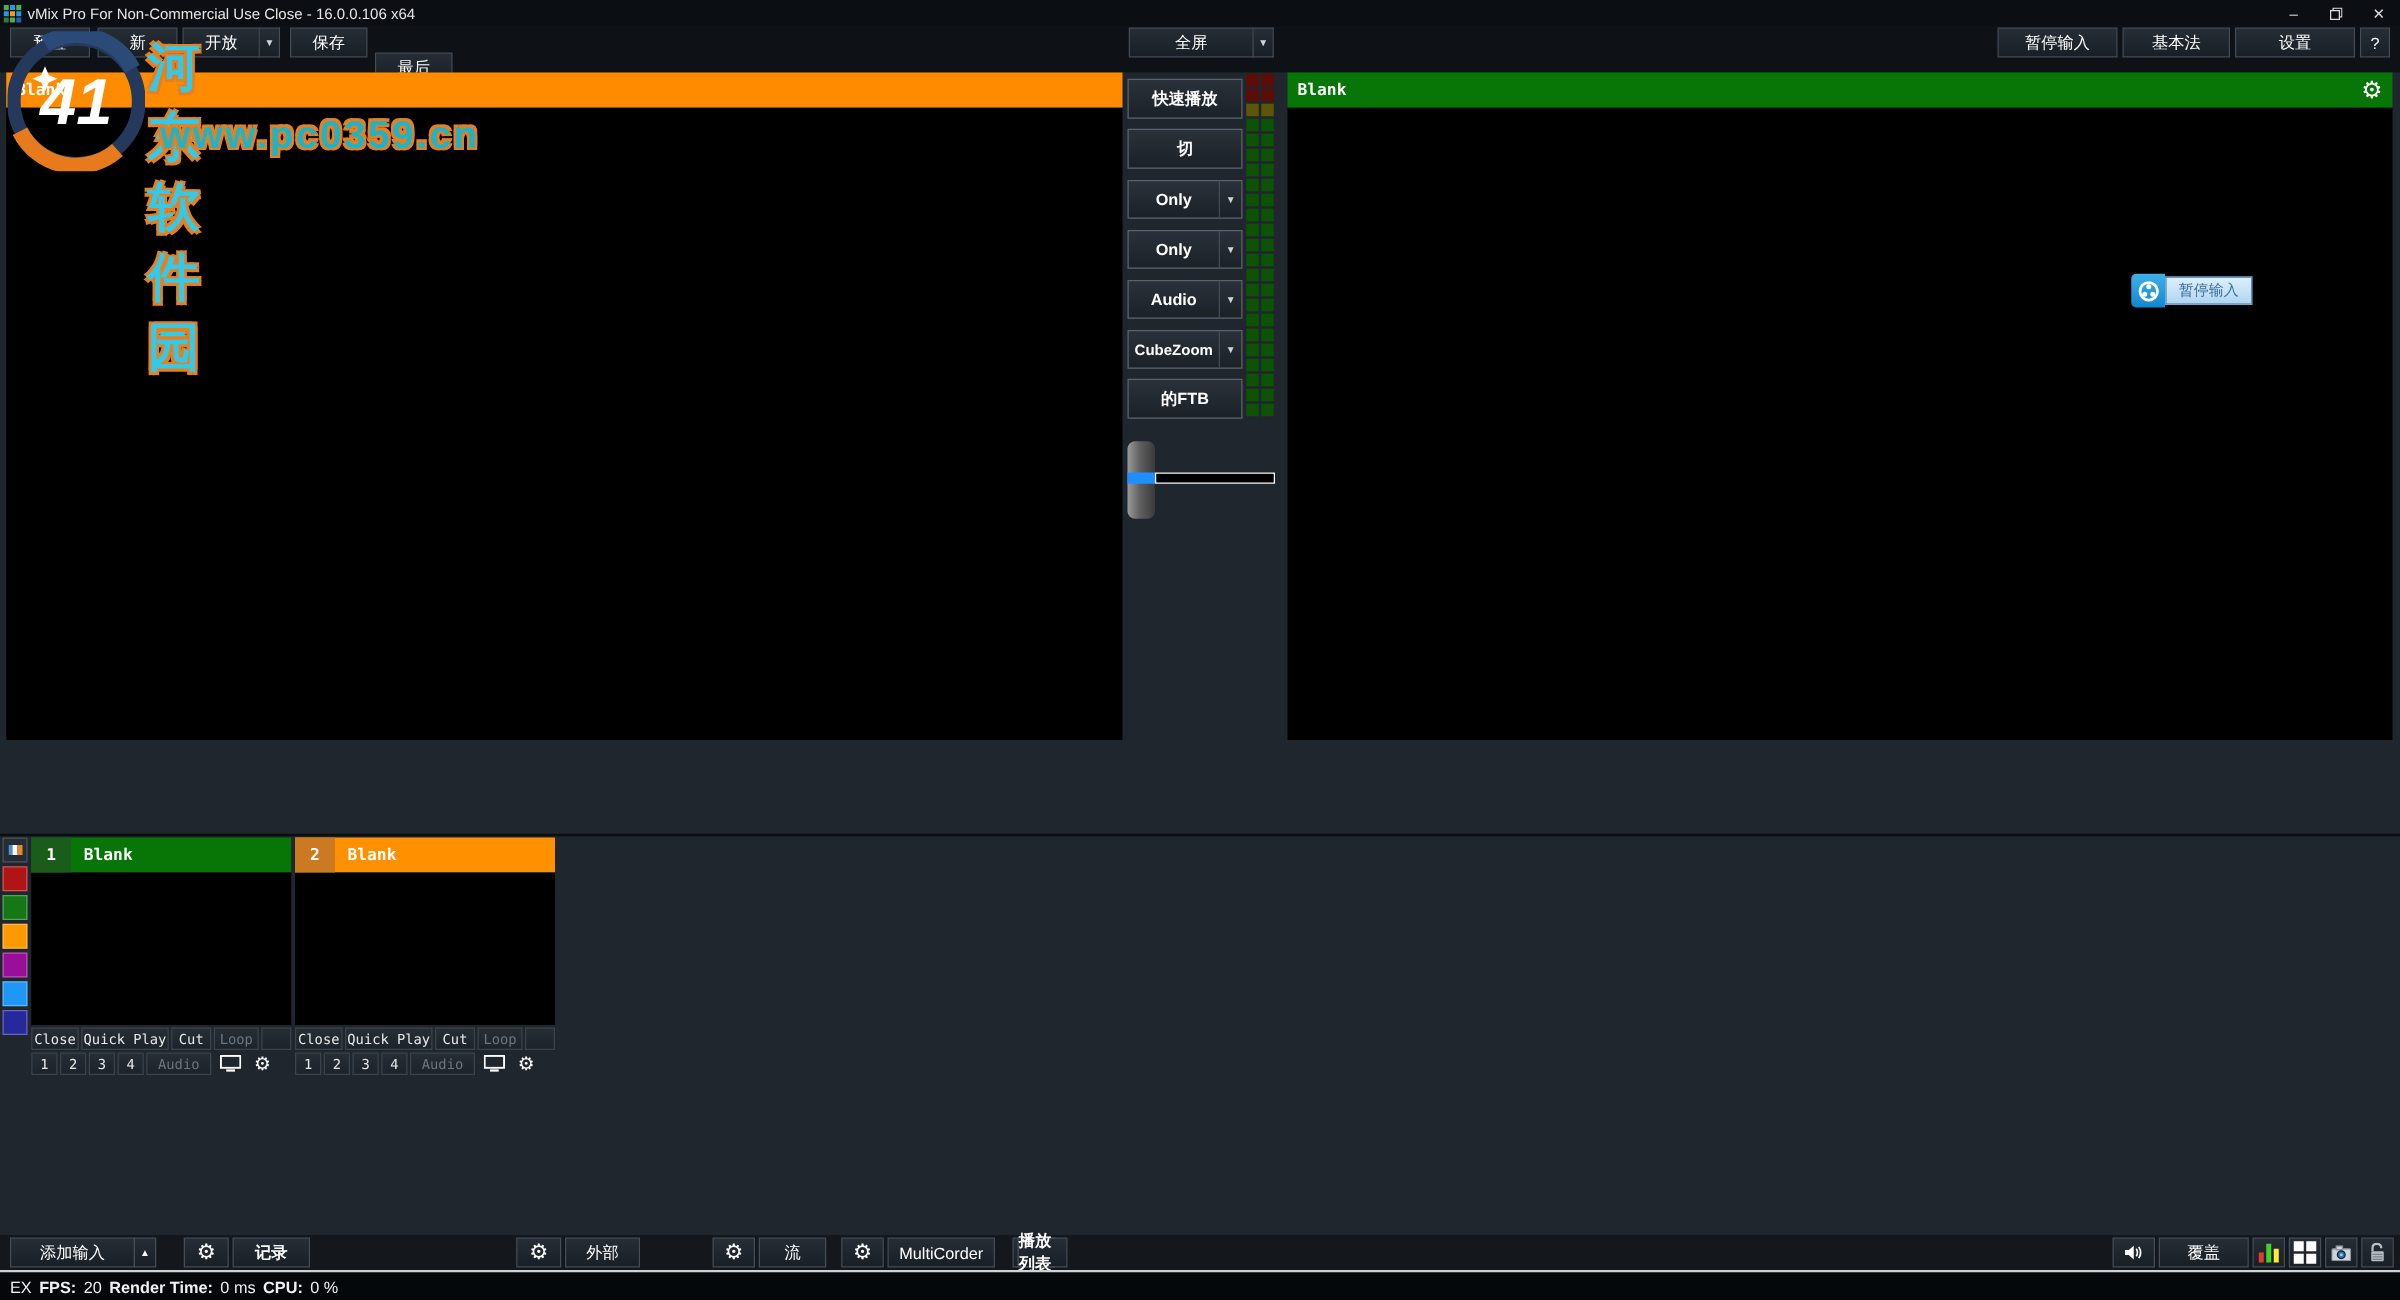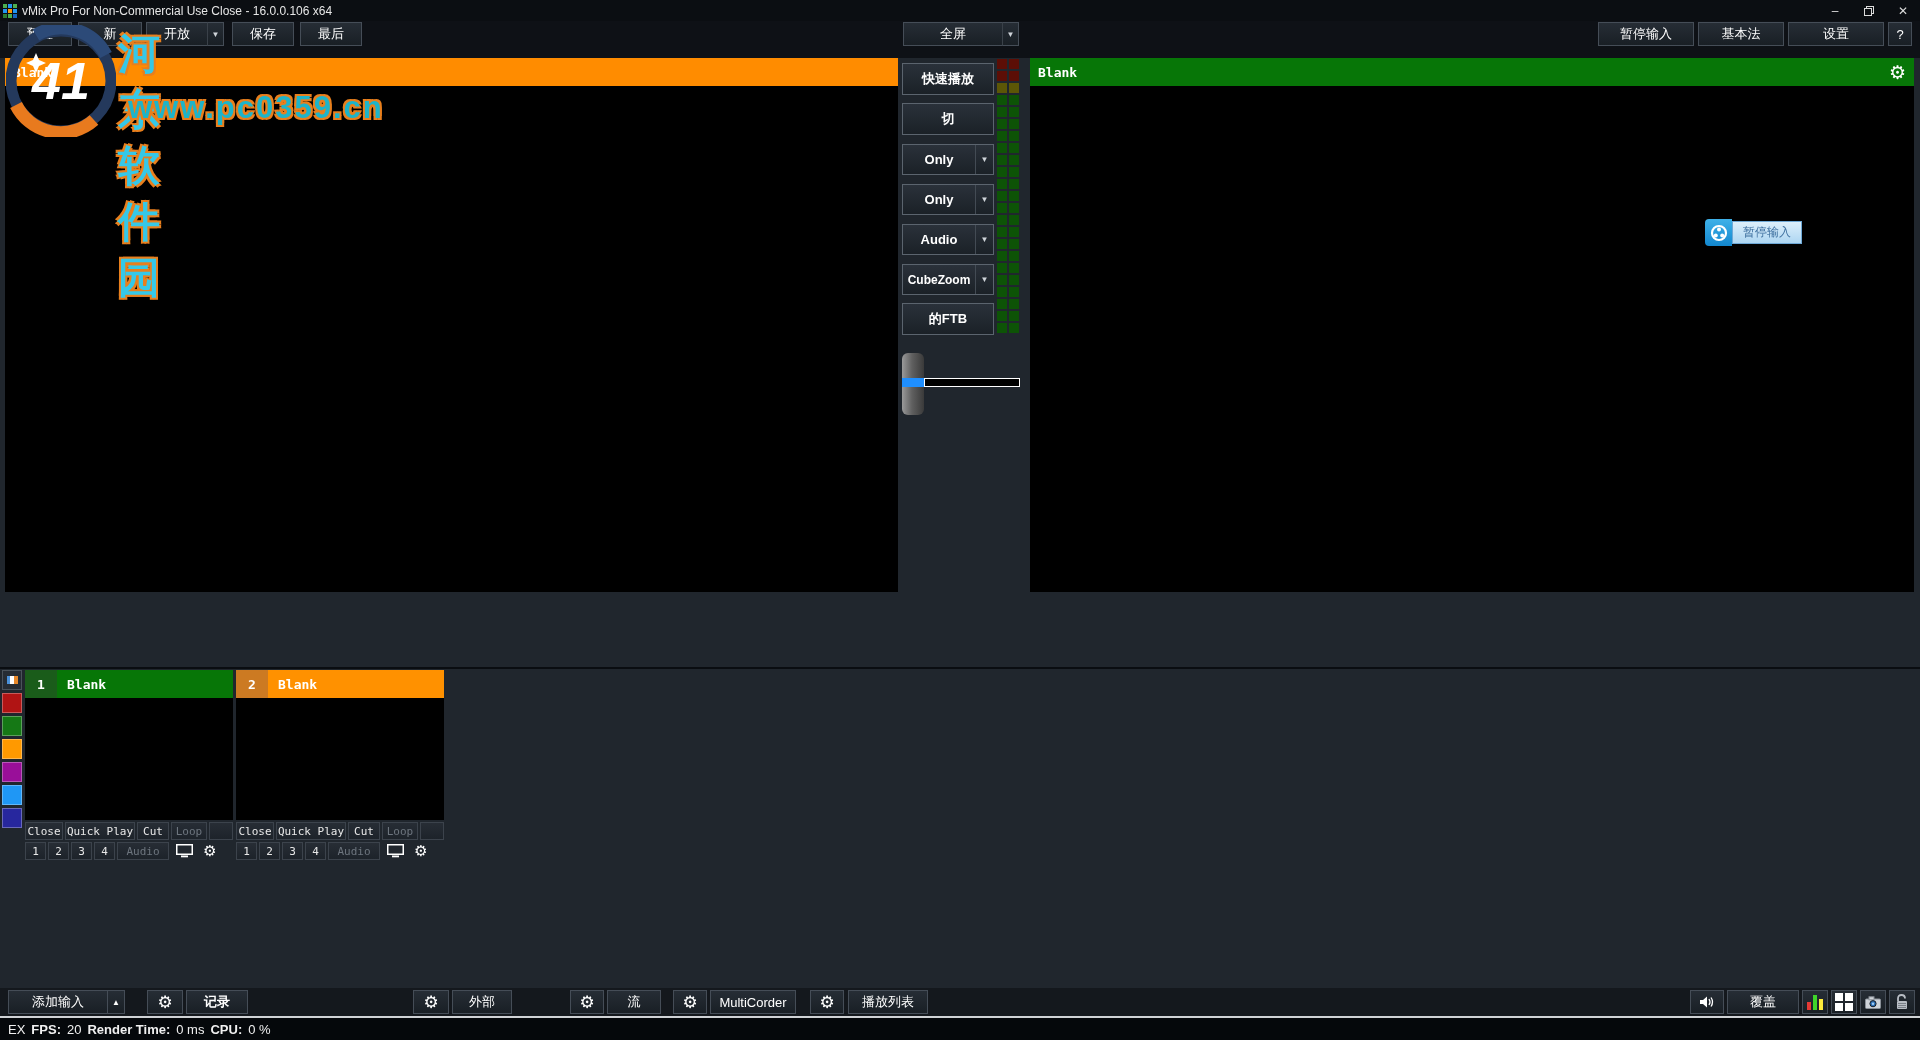--- a/index.html
+++ b/index.html
@@ -116,21 +116,21 @@
     <div class="win-btn">✕</div>
   </div>
 </div>
 
 <div class="toolbar-top">
   <div class="tbtn" style="left:8px; width:64px;">预置</div>
   <div class="tbtn" style="left:78px; width:64px;">新</div>
   <div class="tbtn" style="left:146px; width:62px;">开放</div>
   <div class="split-arrow" style="left:207px;">▼</div>
   <div class="tbtn" style="left:232px; width:62px;">保存</div>
-  <div class="tbtn" style="left:300px; width:62px;">最后</div>
+  <div class="tbtn" style="left:300px; width:62px;margin-top:20px;">最后</div>
 
   <div class="tbtn" style="left:903px; width:100px;">全屏</div>
   <div class="split-arrow" style="left:1002px;">▼</div>
 
   <div class="tbtn" style="left:1598px; width:96px;">暂停输入</div>
   <div class="tbtn" style="left:1698px; width:86px;">基本法</div>
   <div class="tbtn" style="left:1788px; width:96px;">设置</div>
   <div class="tbtn" style="left:1888px; width:24px;">?</div>
 </div>
 
@@ -335,21 +335,21 @@
       <span class="gear">⚙</span>
     </div>
   <div class="bbtn" style="left:607px; width:54px;">流</div>
   <div class="bbtn" style="left:673px; width:34px;">
       <span class="gear">⚙</span>
     </div>
   <div class="bbtn" style="left:710px; width:86px;">MultiCorder</div>
   <div class="bbtn" style="left:810px; width:34px;">
       <span class="gear">⚙</span>
     </div>
-  <div class="bbtn" style="left:848px; width:80px;">播放列表</div>
+  <div class="bbtn" style="left:814px; width:40px;font-weight:bold;">播放列表</div>
 
   <div class="bbtn" style="left:1690px; width:34px;">
     <svg width="16" height="14" viewBox="0 0 16 14">
       <polygon points="1,5 4,5 8,1.5 8,12.5 4,9 1,9" fill="#fff"></polygon>
       <path d="M10 4 Q12 7 10 10" fill="none" stroke="#fff" stroke-width="1.3"></path>
       <path d="M12 2.5 Q15 7 12 11.5" fill="none" stroke="#fff" stroke-width="1.3"></path>
     </svg>
   </div>
   <div class="bbtn" style="left:1727px; width:72px;">覆盖</div>
   <div class="bbtn" style="left:1802px; width:26px;">

